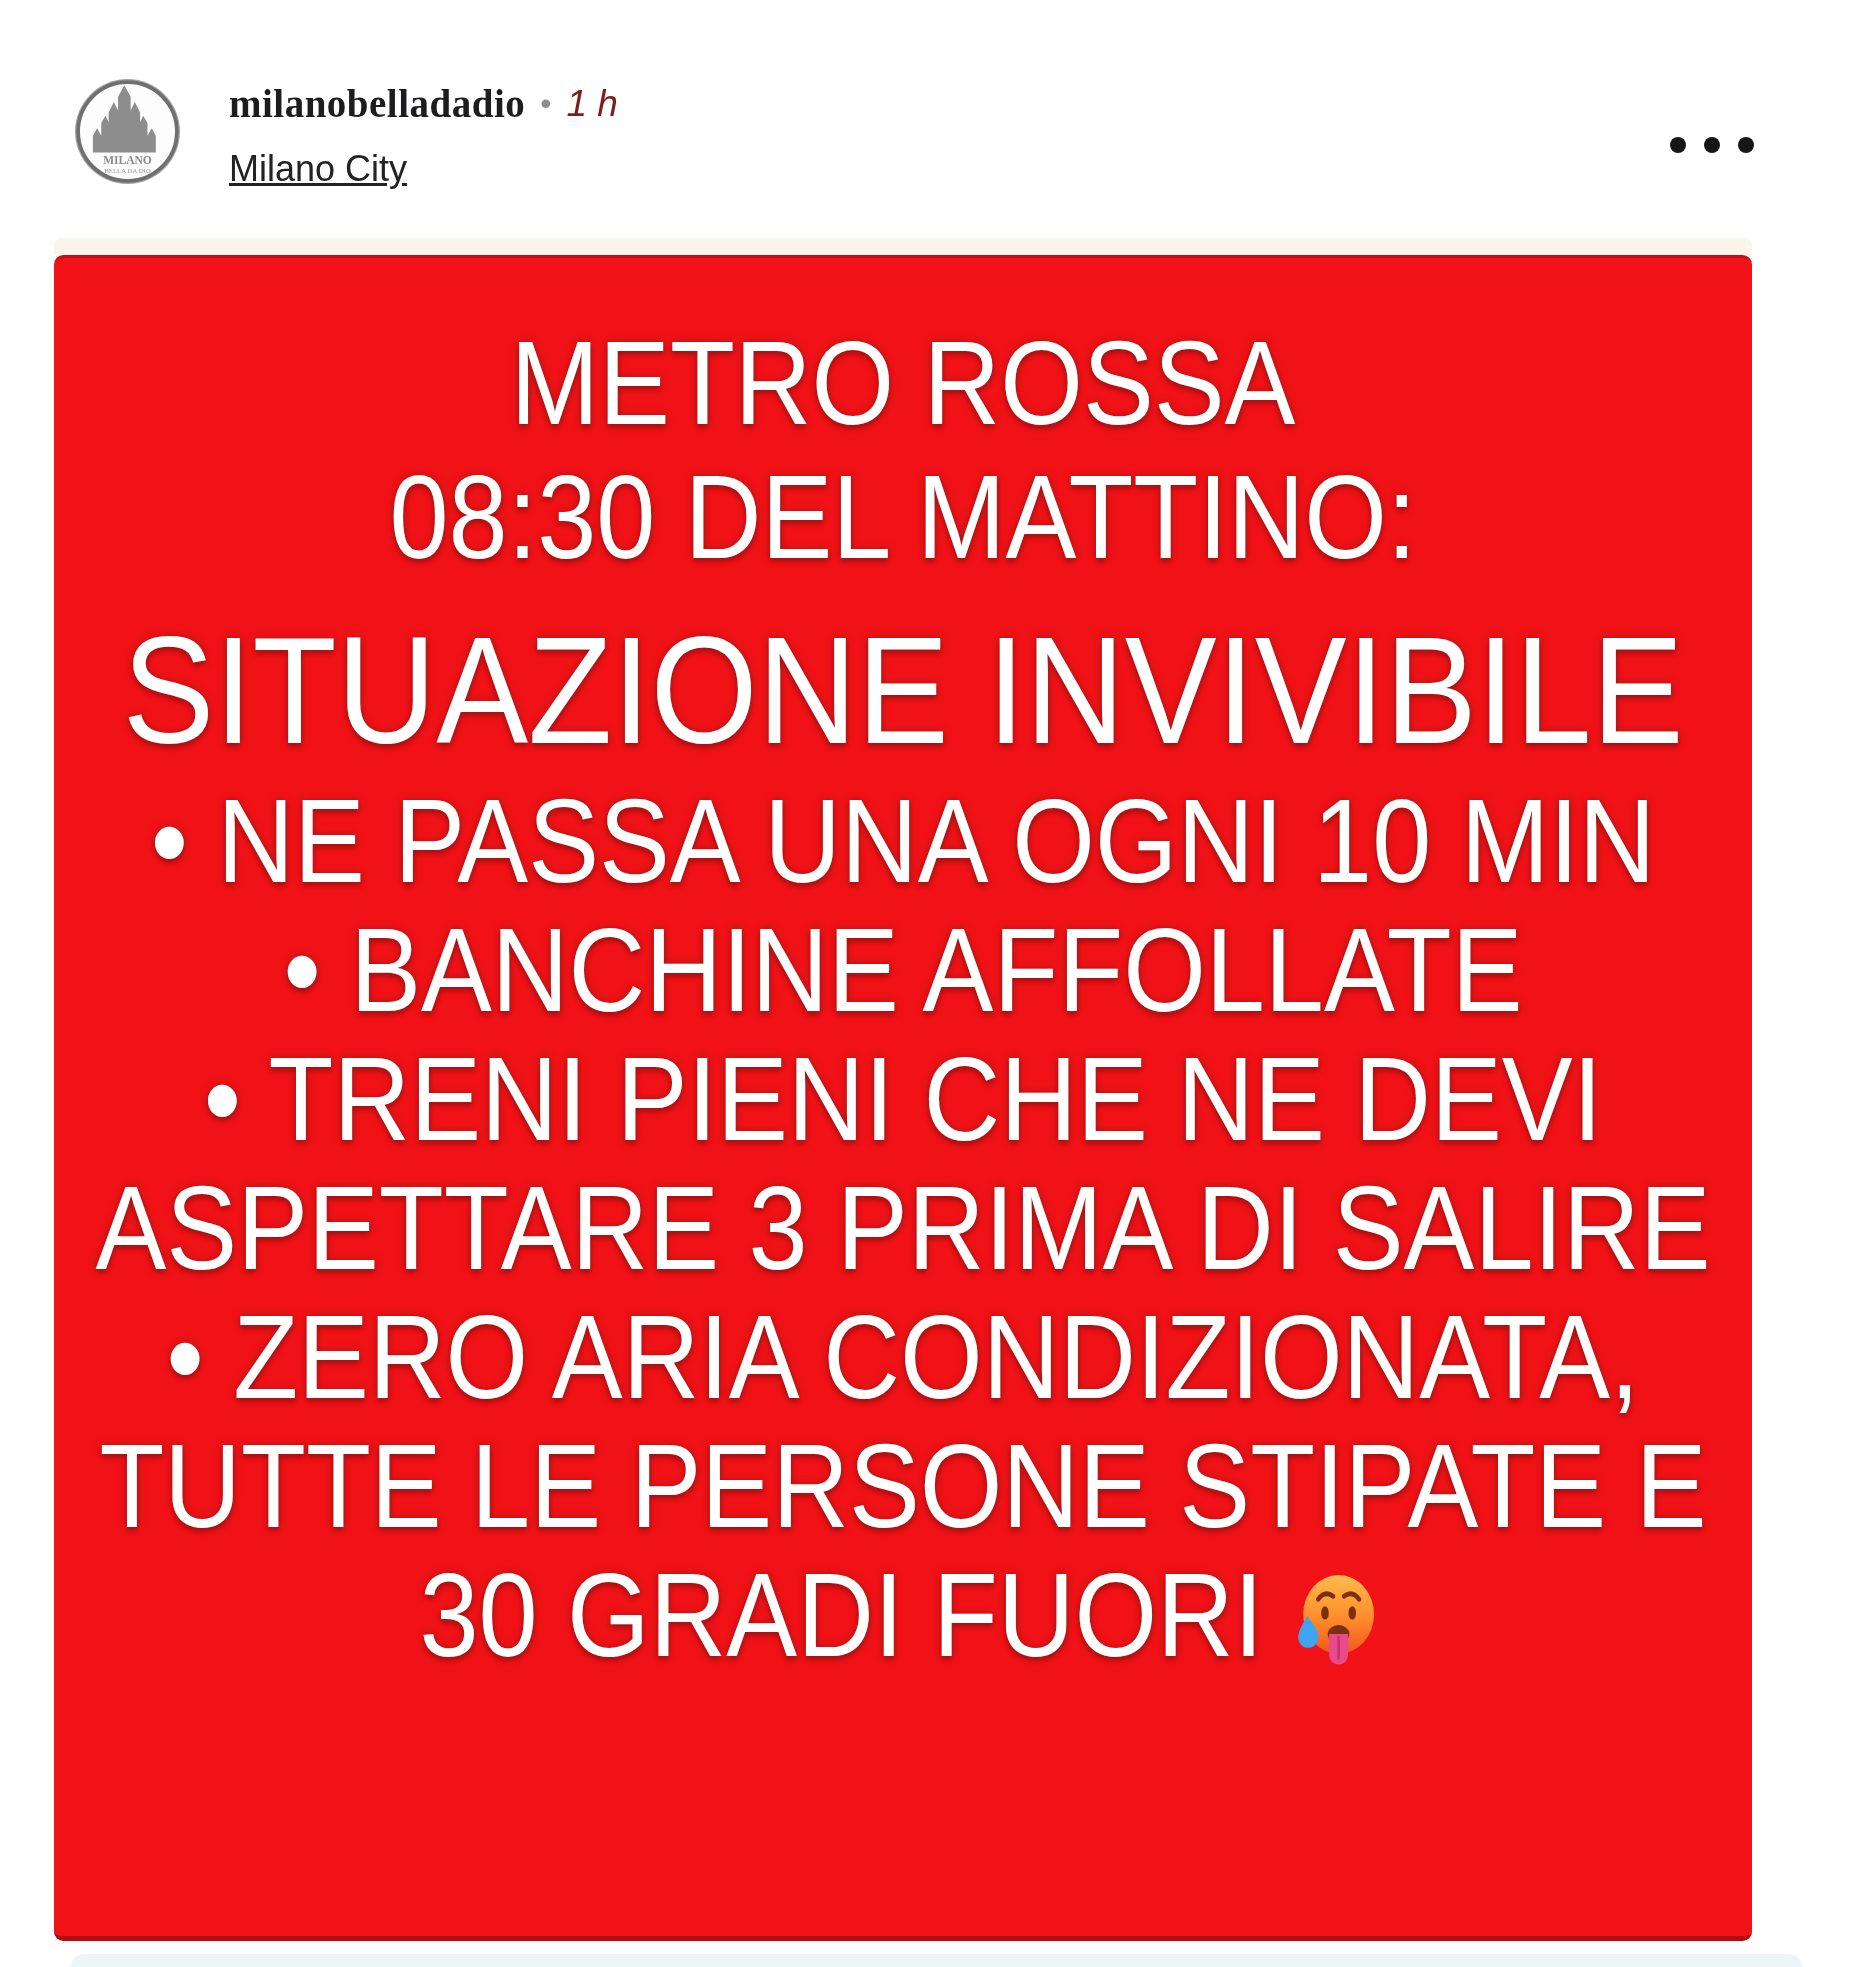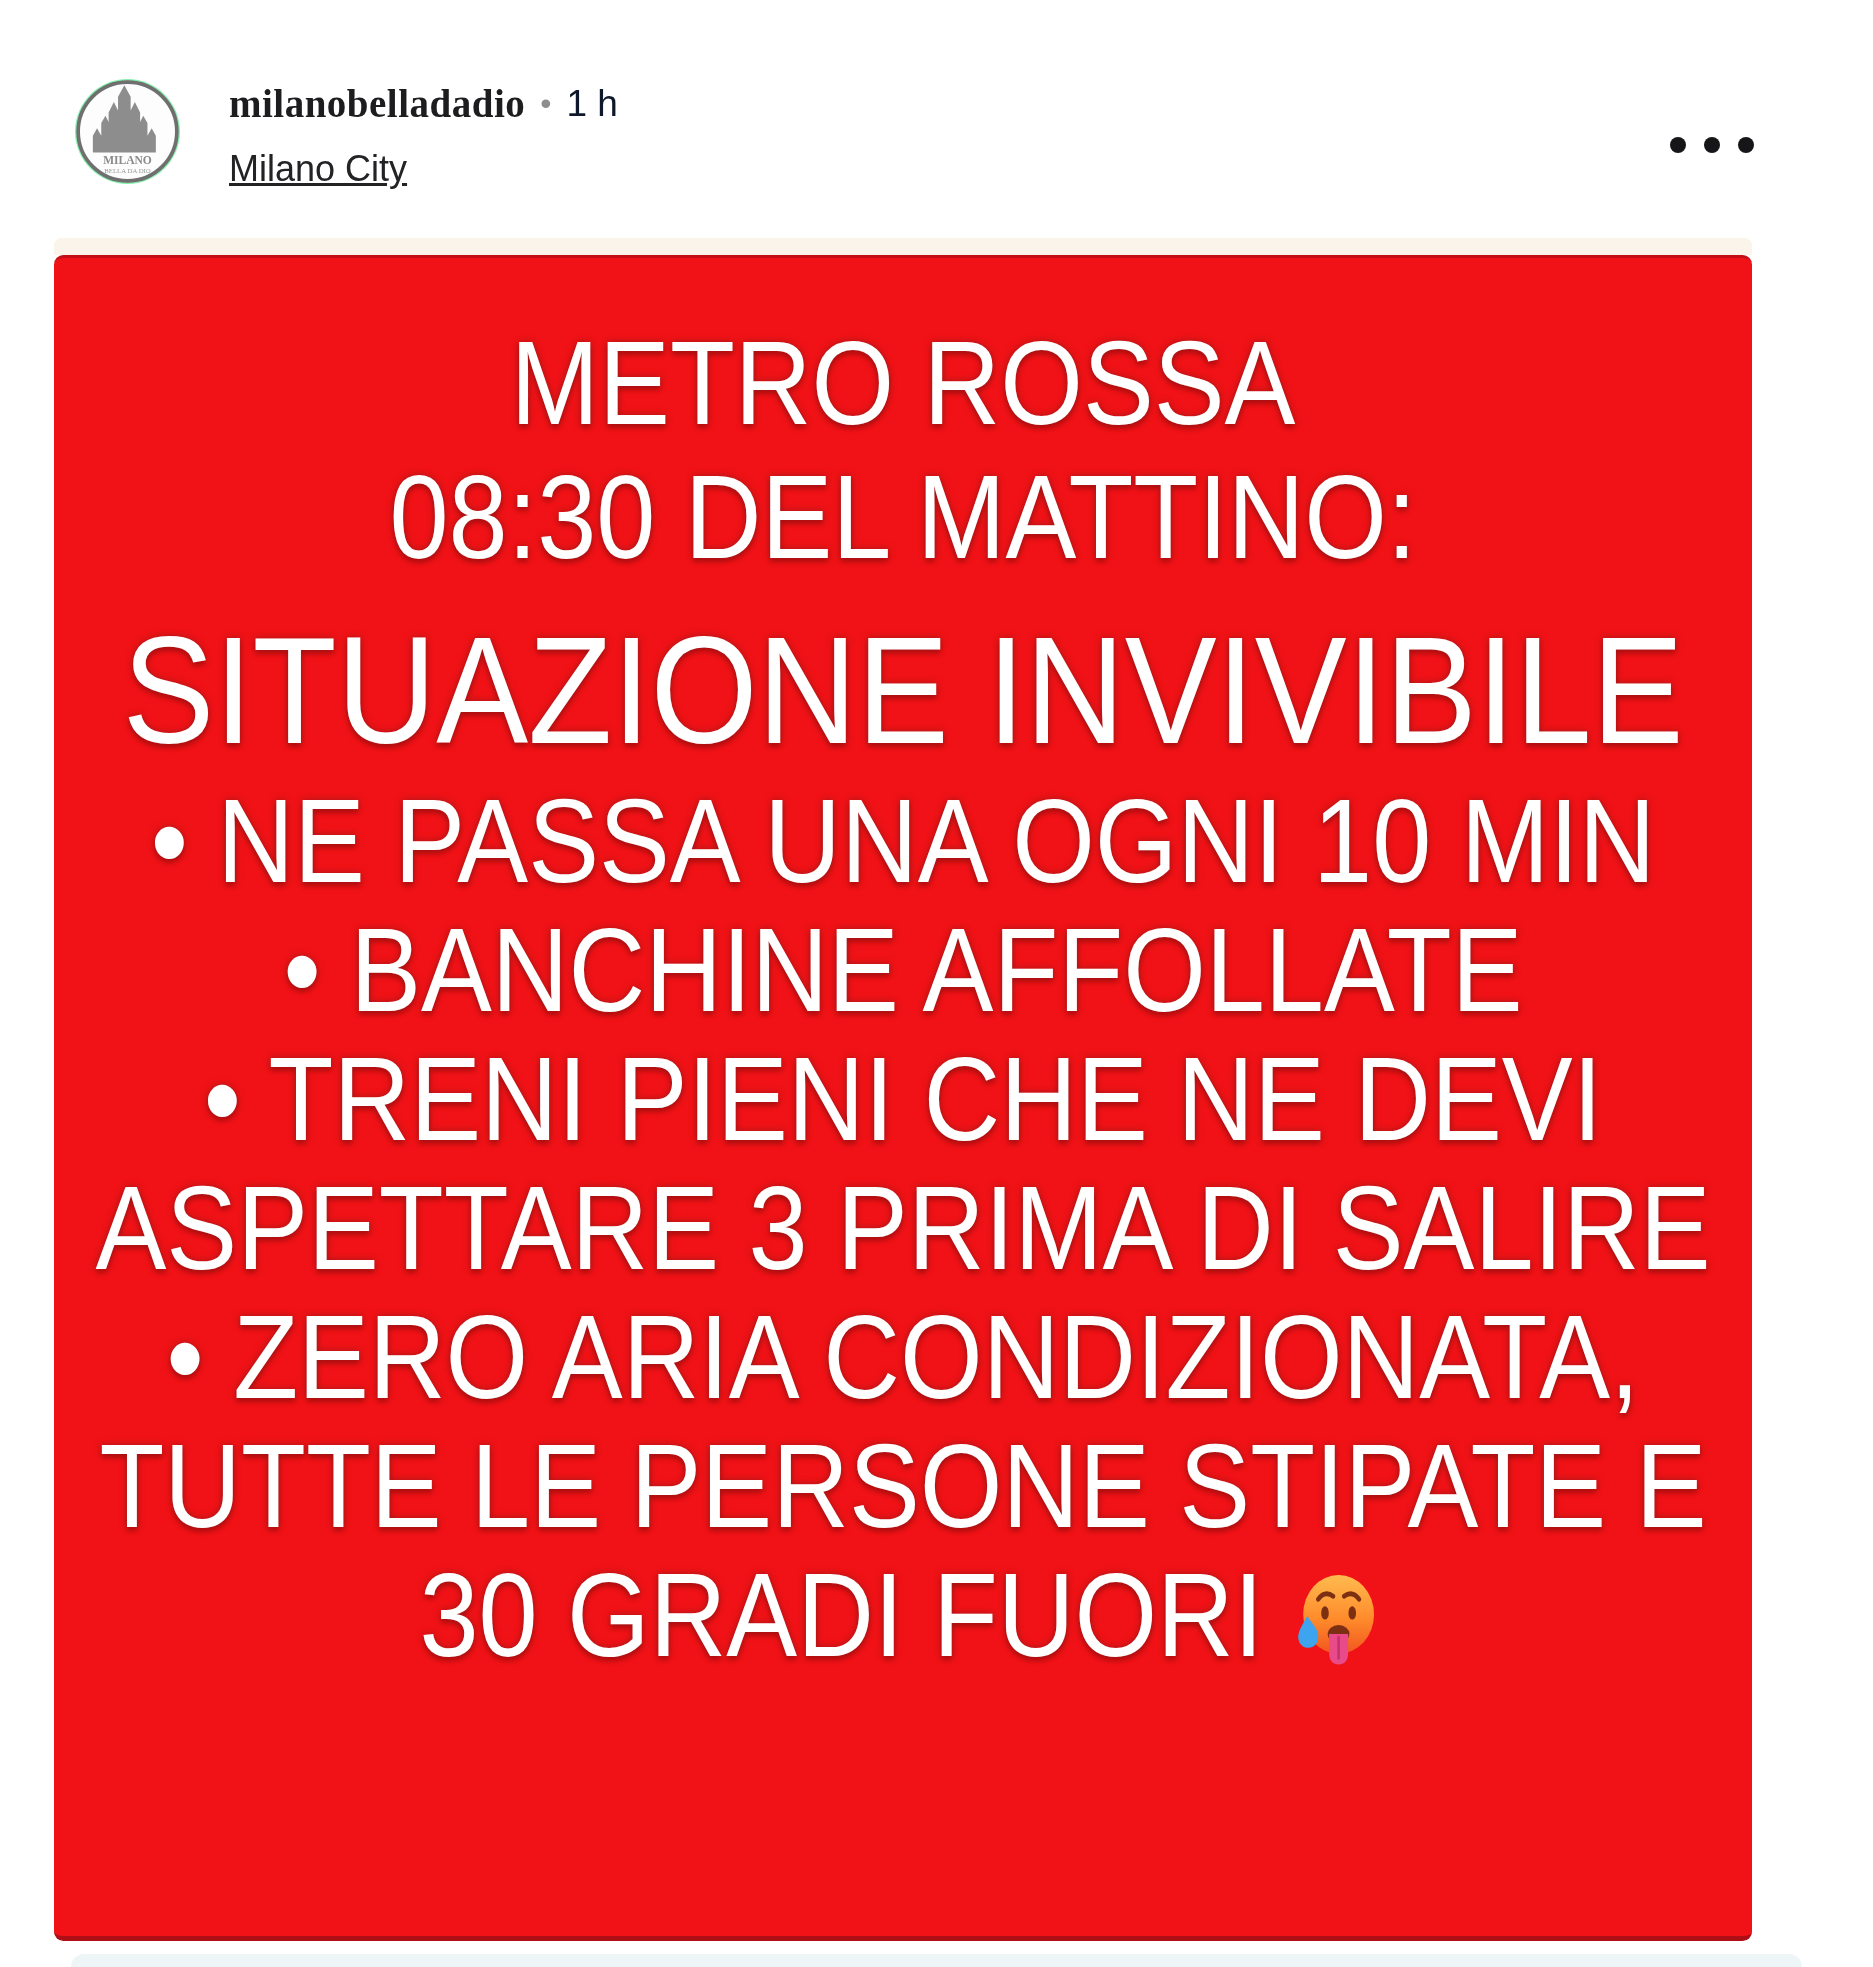--- a/index.html
+++ b/index.html
@@ -7,28 +7,28 @@
     position:relative;
     width:1874px;height:1968px;
     background:#ffffff;
     font-family:"Liberation Sans","DejaVu Sans",sans-serif;
     overflow:hidden;
   }
 
   
   .avatar{
     position:absolute;left:75px;top:79px;width:105px;height:105px;
-    border-radius:50%;background:#86efac;cursor:pointer;
+    border-radius:50%;background:#a3a3a3;cursor:pointer;
   }
   .avatar svg{display:block;width:105px;height:105px;}
   .header-text{position:absolute;left:229px;top:81px;}
   .row1{display:flex;align-items:center;gap:15px;white-space:nowrap;}
   .username{font-size:39px;font-weight:700;color:#1d1d1f;letter-spacing:0.5px;cursor:pointer;font-family:Liberation Serif, serif;}
   .sep{font-size:32px;color:#8e8e8e;}
-  .timestamp{font-size:37px;color:#0f172a;}
+  .timestamp{font-size:37px;color:#7f1d1d;font-style:italic;}
   .location{margin-top:22px;font-size:36px;color:#232326;cursor:pointer;text-decoration:underline;}
   .more{
     position:absolute;left:1656px;top:112px;width:112px;height:66px;
     display:flex;align-items:center;justify-content:center;cursor:pointer;
   }
   .more .dots{display:flex;gap:18px;}
   .more .dots i{width:16px;height:16px;border-radius:50%;background:#161618;display:block;}
 
   
   .img-top-strip{

